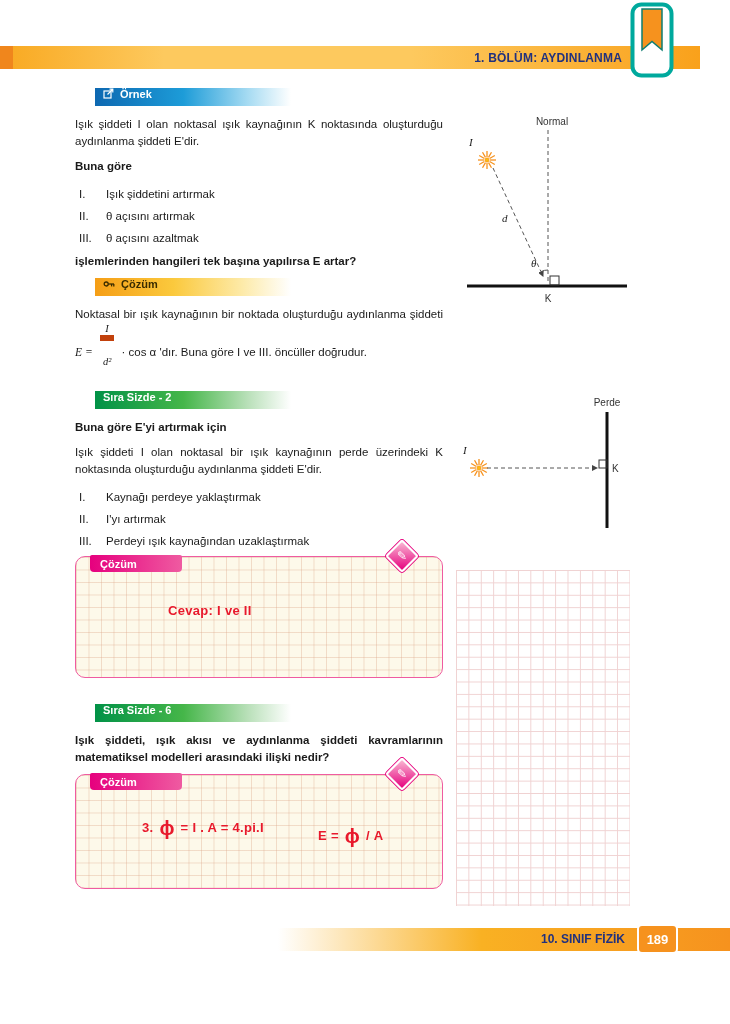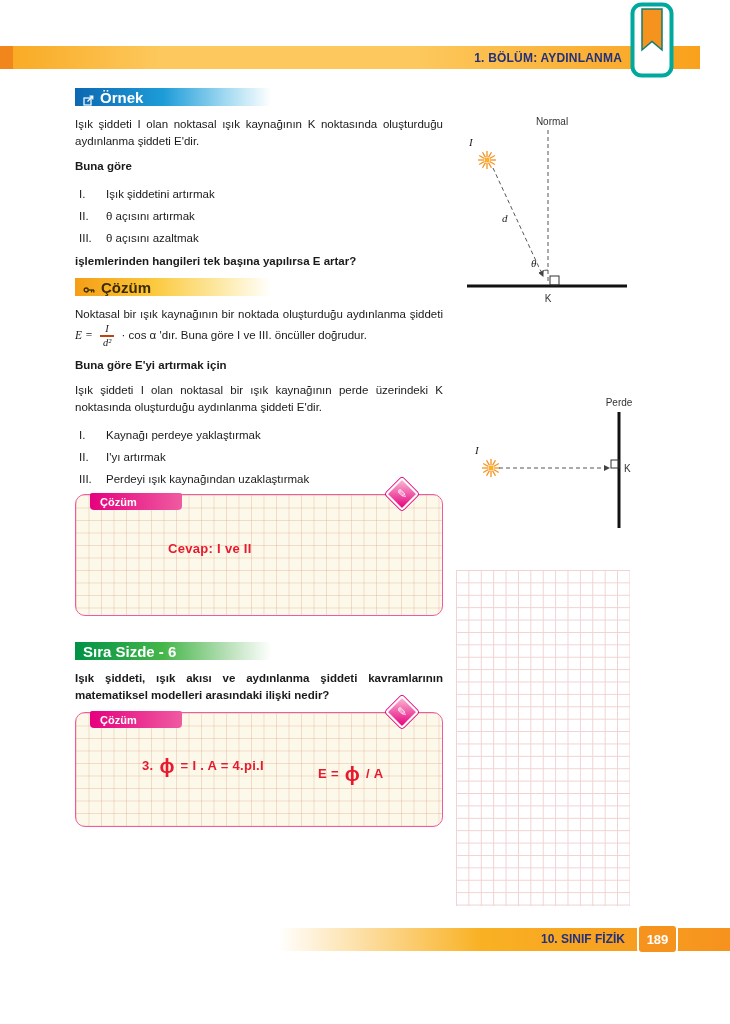--- a/index.html
+++ b/index.html
@@ -19,40 +19,40 @@
   .header-title { font-size:12px; font-weight:bold; color:#21317e; letter-spacing:.2px; }
   .bookmark { position:absolute; right:56px; top:2px; width:44px; height:76px; z-index:5; }
 
   
   .left-col { position:absolute; left:75px; top:88px; width:368px; }
   p.body { font-size:11.5px; line-height:1.48; text-align:justify; margin-bottom:8px; color:#1a1a1a; }
   .bold { font-weight:bold; }
   .mb6 { margin-bottom:6px; } .mb12 { margin-bottom:12px; } .mb14 { margin-bottom:14px; }
 
   .badge {
-    height:18px; width:196px; display:flex; align-items:flex-end; gap:6px;
-    padding-left:8px; margin-bottom:10px; font-size:15px; font-weight:bold;
+    height:18px; width:196px; display:flex; align-items:flex-start; gap:6px;
+    padding-left:8px; margin-bottom:10px; font-size:11px; font-weight:bold;margin-left:20px;
   }
   .badge-blue   { background:linear-gradient(90deg,#0d68b1 0%, #1d9cd8 45%, #a6dbf2 78%, #ffffff 100%); color:#fff; }
   .badge-yellow { background:linear-gradient(90deg,#f59e16 0%, #fbc93d 40%, #fdeaa8 75%, #ffffff 100%); color:#3a2c00; }
   .badge-green  { background:linear-gradient(90deg,#019247 0%, #45b649 45%, #b9e0b9 78%, #ffffff 100%); color:#fff; }
 
   .list { margin:0 0 4px 4px; }
   .list-row { display:flex; font-size:11.5px; line-height:22px; }
   .list-num { width:27px; flex:none; }
 
   
   .math { white-space:nowrap; }
   .mvar { font-family:"Liberation Serif", serif; font-style:italic; }
   .frac {
     display:inline-flex; flex-direction:column; align-items:center; vertical-align:middle;
     margin:0 4px; font-family:"Liberation Serif", serif; font-style:italic;
     font-size:10.5px; line-height:1.15;
   }
-  .frac .den { border-top:2px solid #c2410c; padding:0 3px;font-style:italic; }
+  .frac .den { border-top:6px solid #c2410c; padding:15px 3px;font-style:italic; }
 
   
   .answer-box {
     position:relative; width:100%; border:1.6px solid #ef5ba1; border-radius:10px;
     background-color:#fdf9ea;
     background-image:
       linear-gradient(rgba(222,170,140,.38) 1px, transparent 1px),
       linear-gradient(90deg, rgba(222,170,140,.38) 1px, transparent 1px);
     background-size:12.5px 12.5px;
   }
@@ -73,21 +73,21 @@
   .pencil-diamond span { transform:rotate(-45deg); color:#fff; font-size:12px; line-height:1; }
 
   .hw { color:#e8192c; font-weight:bold; font-size:13px; letter-spacing:.3px; }
   .answer-text { position:absolute; left:92px; top:46px; }
   .hw-line1 { position:absolute; left:66px; top:42px; }
   .hw-line2 { position:absolute; left:242px; top:50px; }
   .phi { font-size:20px; vertical-align:-3px; padding:0 2px; font-weight:bold; }
 
   
   .diagram1 { position:absolute; left:455px; top:110px;text-align:center; }
-  .diagram2 { position:absolute; left:467px; top:394px; }
+  .diagram2 { position:absolute; left:455px; top:394px; }
   .dtext { font-size:10px; fill:#333; font-family:"Liberation Sans", sans-serif; }
   .dvar  { font-size:11px; fill:#222; font-family:"Liberation Serif", serif; font-style:italic; }
   .grid-paper {
     position:absolute; left:456px; top:570px; width:174px; height:336px;
     background-image:
       linear-gradient(#f0d2d2 1px, transparent 1px),
       linear-gradient(90deg,#f0d2d2 1px, transparent 1px);
     background-size:12.4px 12.4px;
   }
 
@@ -165,20 +165,23 @@
       <span class="math">
         <span class="mvar">E =</span>
         <span class="frac">
             <span>I</span>
             <span class="den">d²</span>
           </span>
       </span>
       <span>· cos α 'dır. Buna göre I ve III. öncüller doğrudur.</span>
     </p>
 
+    <div class="badge badge-green">
+      <span>Sıra Sizde - 2</span>
+    </div>
 
     <p class="body bold mb6">Buna göre E'yi artırmak için</p>
     <p class="body">Işık şiddeti I olan noktasal bir ışık kaynağının perde üzerindeki K noktasında oluşturduğu aydınlanma şiddeti E'dir.</p>
 
     <div class="list">
       <div class="list-row">
         <span class="list-num">I.</span>
         <span>Kaynağı perdeye yaklaştırmak</span>
       </div>
       <div class="list-row">

